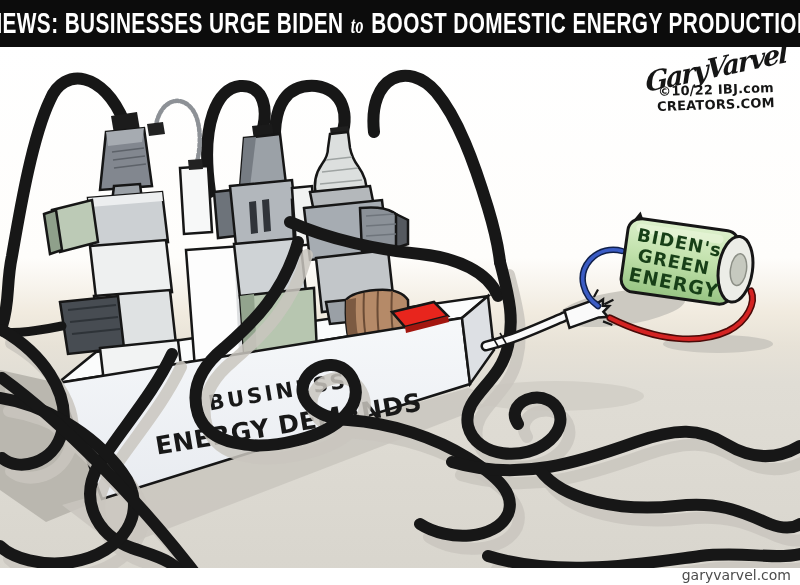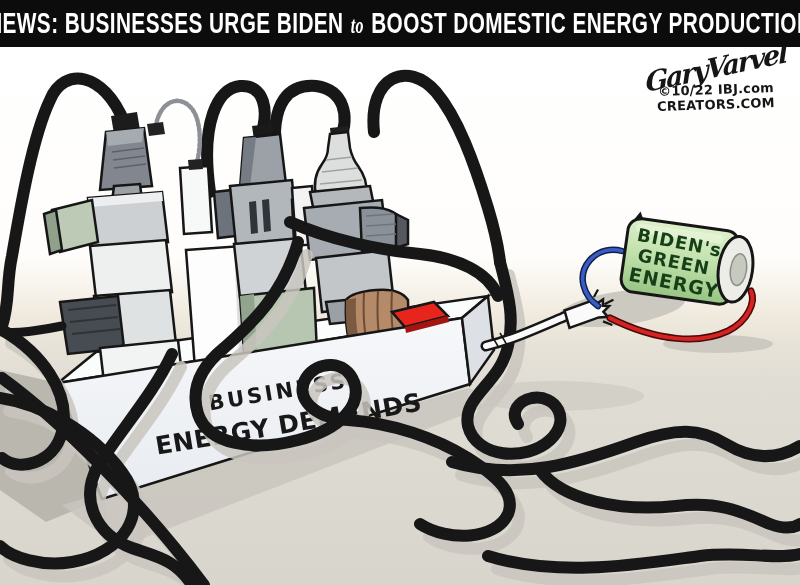--- a/index.html
+++ b/index.html
@@ -268,14 +268,17 @@
       <span>BOOST DOMESTIC ENERGY PRODUCTION</span>
     </div>
   </div>
 
   <div class="sig">
     <div class="scrawl">GaryVarvel</div>
     <div class="cred">©10/22 IBJ.com</div>
     <div class="cred">CREATORS.COM</div>
   </div>
 
+  <div class="footer-band">
+    <div class="watermark">garyvarvel.com</div>
+  </div>
 
 </div>
 
 </body></html>

